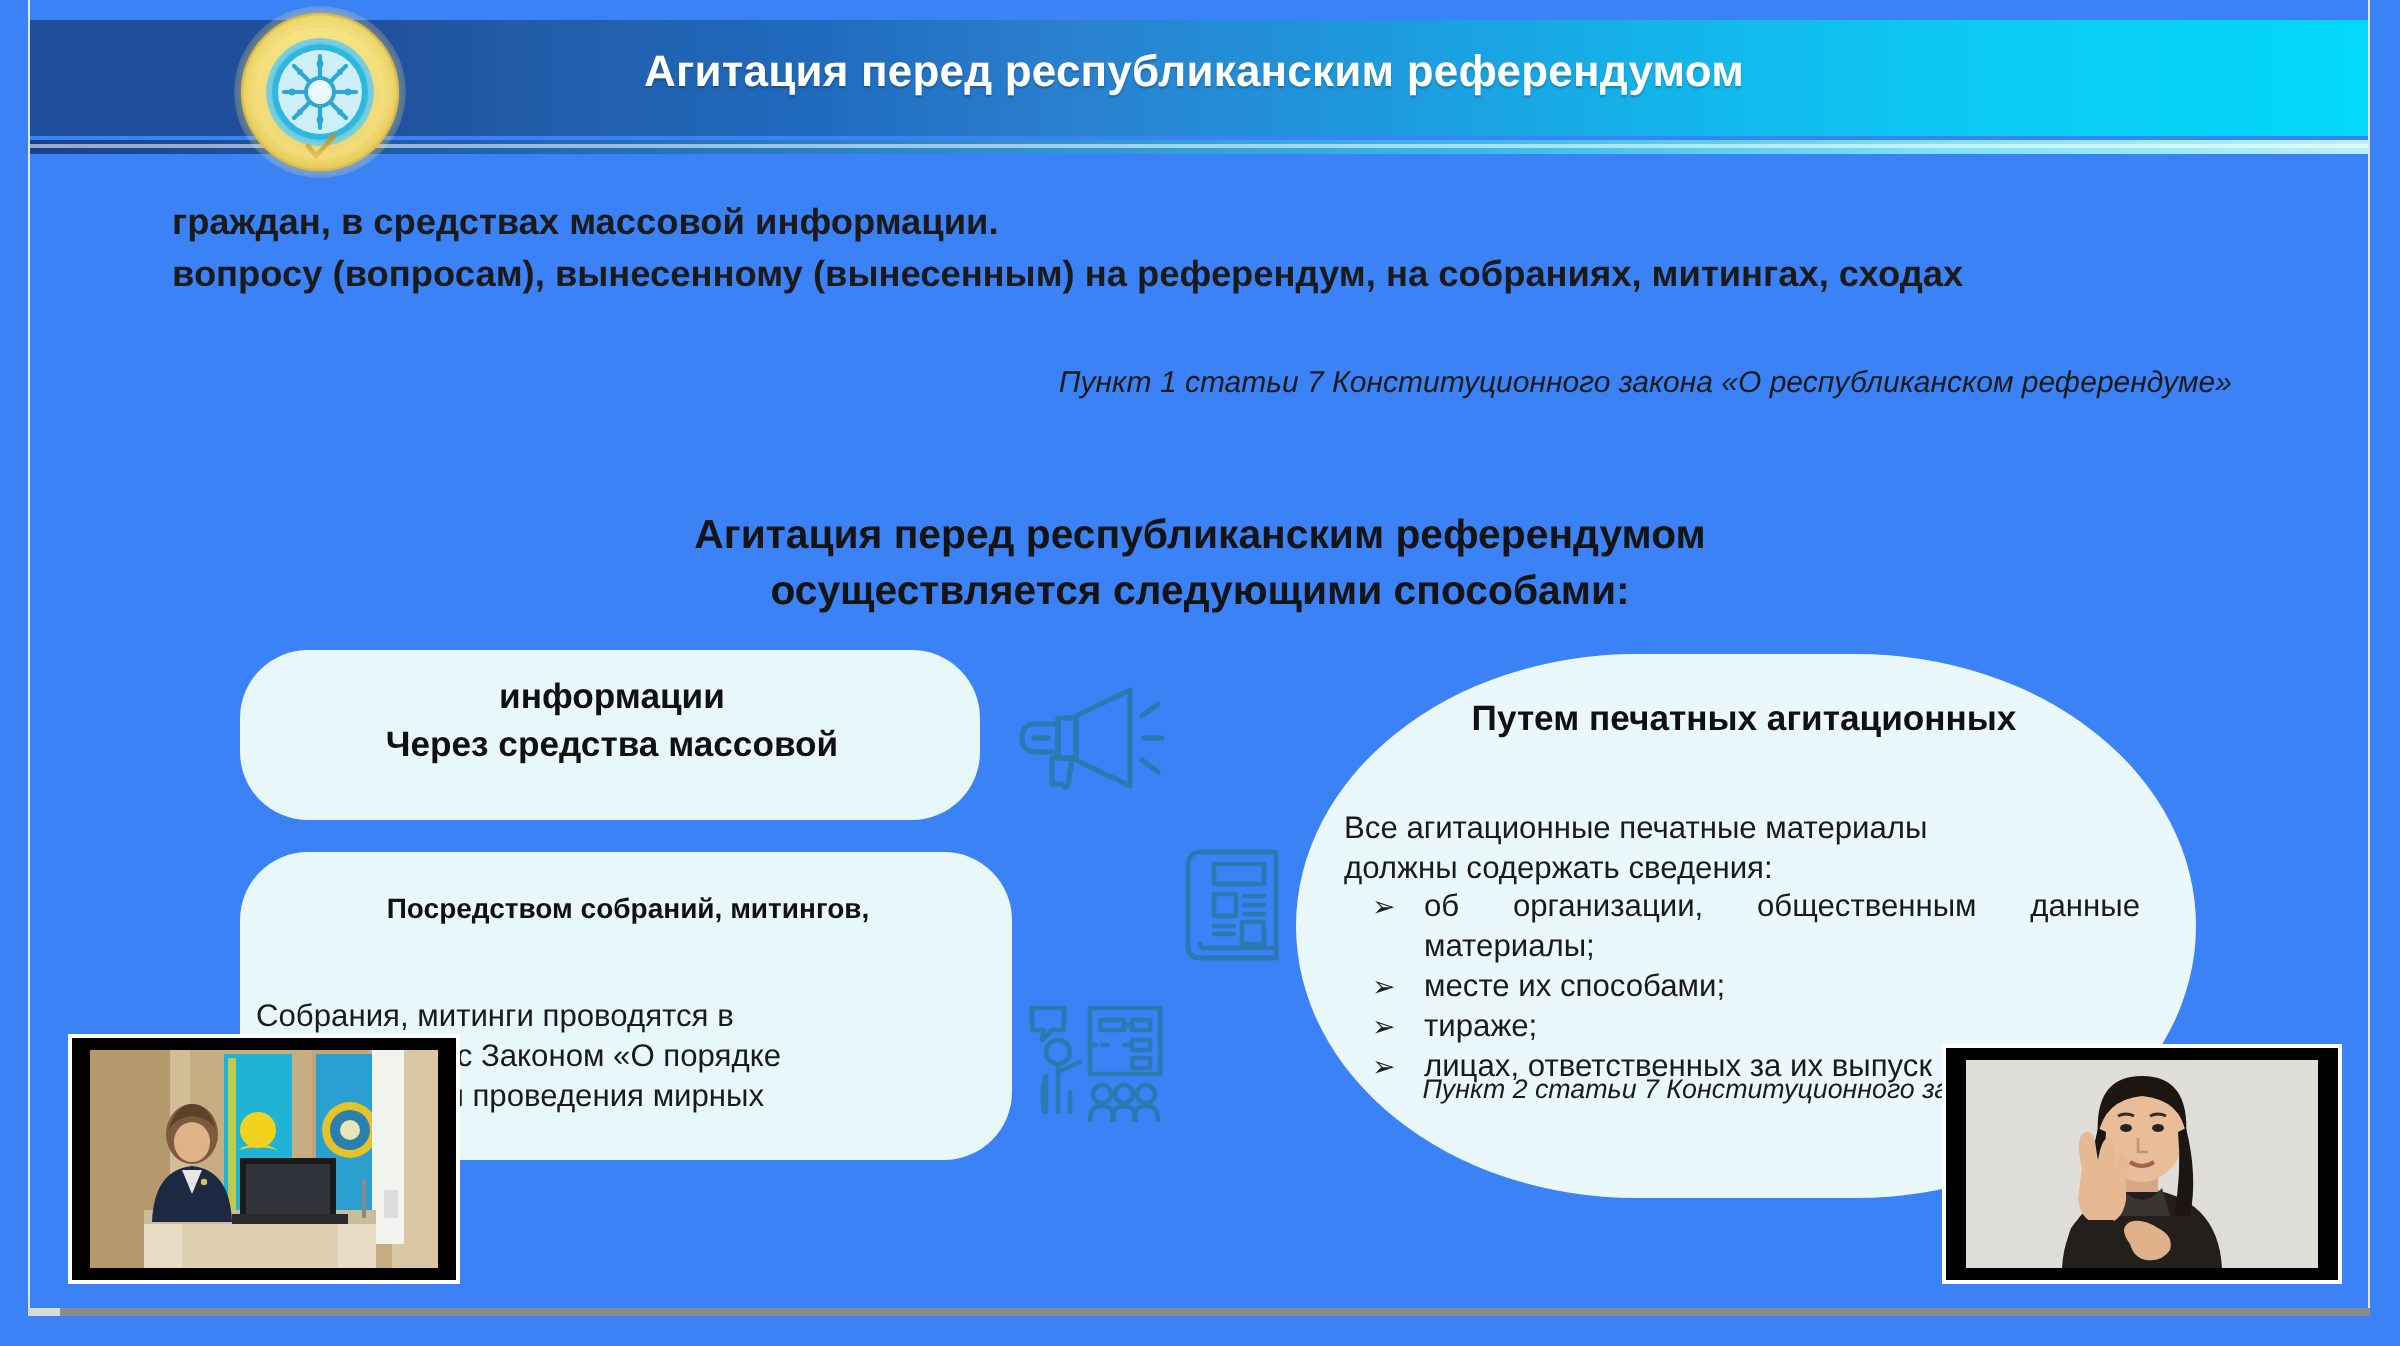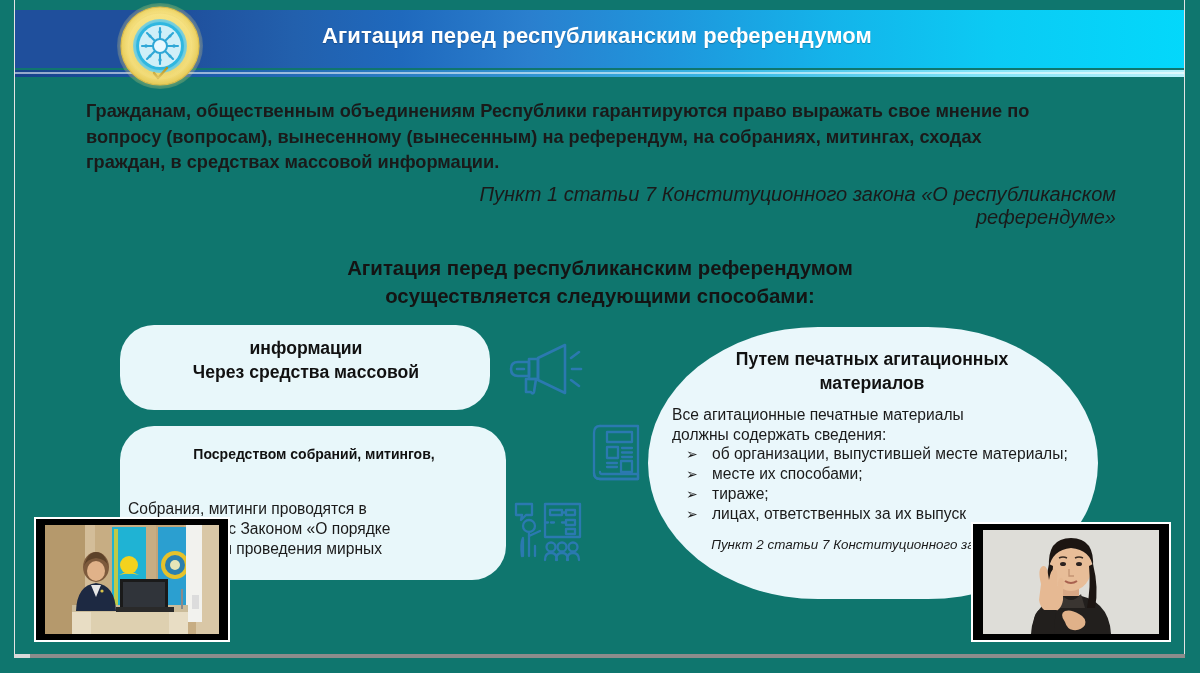--- a/index.html
+++ b/index.html
@@ -7,21 +7,21 @@
     padding: 0;
     background: #ffffff;
   }
   body {
     font-family: "Liberation Sans", sans-serif;
   }
   #slide {
     position: relative;
     width: 1200px;
     height: 673px;
-    background: #0f766e;
+    background: #3b82f6;
     overflow: hidden;
   }
 
   
   .page-frame {
     position: absolute;
     left: 14px;
     top: 0px;
     width: 1171px;
     height: 656px;
@@ -133,21 +133,21 @@
     text-align: justify;
     text-justify: inter-word;
   }
   .lead-paragraph > span { display: block; }
   .cite-1 {
     position: absolute;
     left: 380px;
     top: 183px;
     width: 736px;
     text-align: right;
-    font-size: 20px;
+    font-size: 15px;
     font-style: italic;
     color: #1a1a1a;
     font-family: "Liberation Sans", sans-serif;
   }
 
   .center-heading {
     position: absolute;
     left: 180px;
     top: 254px;
     width: 840px;
@@ -355,23 +355,22 @@
         <circle cx="33" cy="33" r="1.5"></circle>
           <circle cx="53" cy="33" r="1.5"></circle>
         <circle cx="33" cy="53" r="1.5"></circle>
           <circle cx="53" cy="53" r="1.5"></circle>
       </g>
       <path d="M37 70 L41 75 L50 65" fill="none" stroke="#b99320" stroke-width="2.4" stroke-linecap="round" stroke-linejoin="round"></path>
     </svg>
   </div>
 
   <div class="lead-paragraph">
-    <span>Гражданам, общественным объединениям Республики гарантируются право выражать свое мнение по</span>
+    <span>граждан, в средствах массовой информации.</span>
     <span>вопросу (вопросам), вынесенному (вынесенным) на референдум, на собраниях, митингах, сходах</span>
-    <span>граждан, в средствах массовой информации.</span>
   </div>
 
   <div class="cite-1">Пункт 1 статьи 7 Конституционного закона «О республиканском референдуме»</div>
 
   <div class="center-heading">
     <div>Агитация перед республиканским референдумом</div>
     <div>осуществляется следующими способами:</div>
   </div>
 
   <div class="card card-sm card-media"></div>
@@ -386,30 +385,29 @@
   </div>
   <div class="card-body card-meetings-body">
     <span>Собрания, митинги проводятся в</span>
     <span>соответствии с Законом «О порядке</span>
     <span>организации и проведения мирных</span>
   </div>
 
   <div class="card card-print"></div>
   <div class="card-title card-print-title">
     <div>Путем печатных агитационных</div>
-    <div>материалов</div>
   </div>
   <div class="card-body card-print-body">
     <span>Все агитационные печатные материалы</span>
     <span>должны содержать сведения:</span>
   </div>
   <ul class="bullet-list">
     <li>
       <span class="arrow">➢</span>
-      <span>об организации, выпустившей месте материалы;</span>
+      <span>об организации, общественным данные материалы;</span>
     </li>
     <li>
       <span class="arrow">➢</span>
       <span>месте их способами;</span>
     </li>
     <li>
       <span class="arrow">➢</span>
       <span>тираже;</span>
     </li>
     <li>

